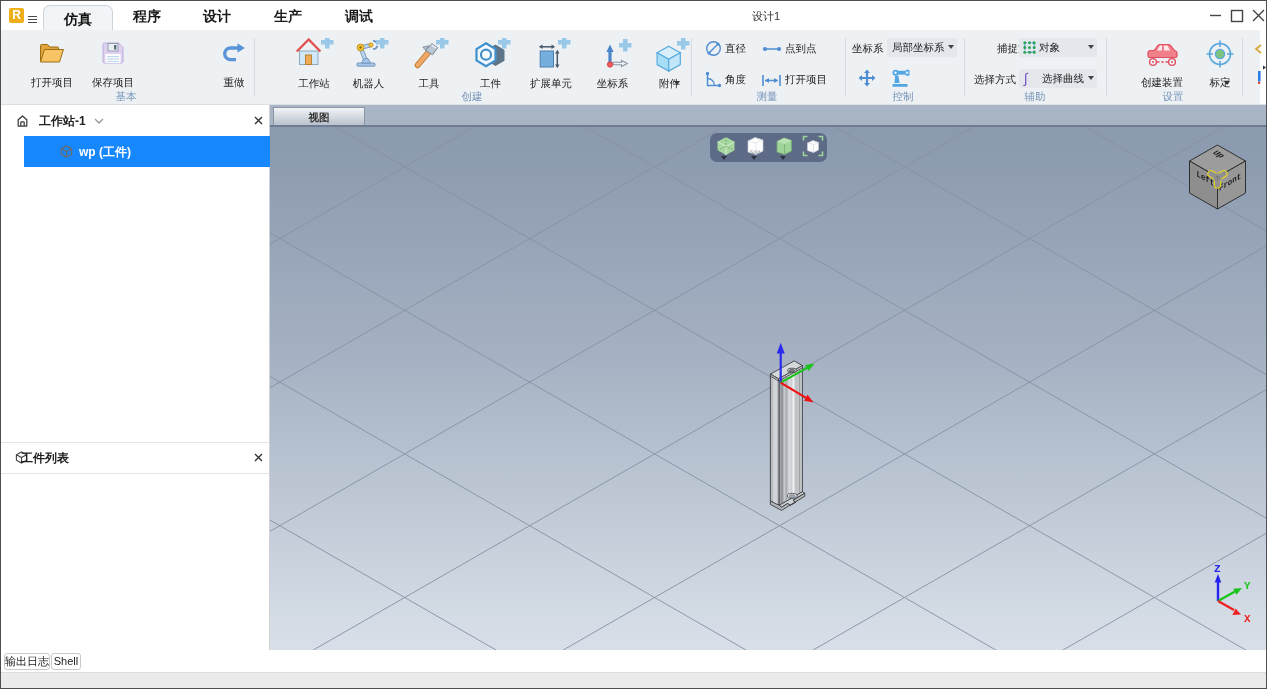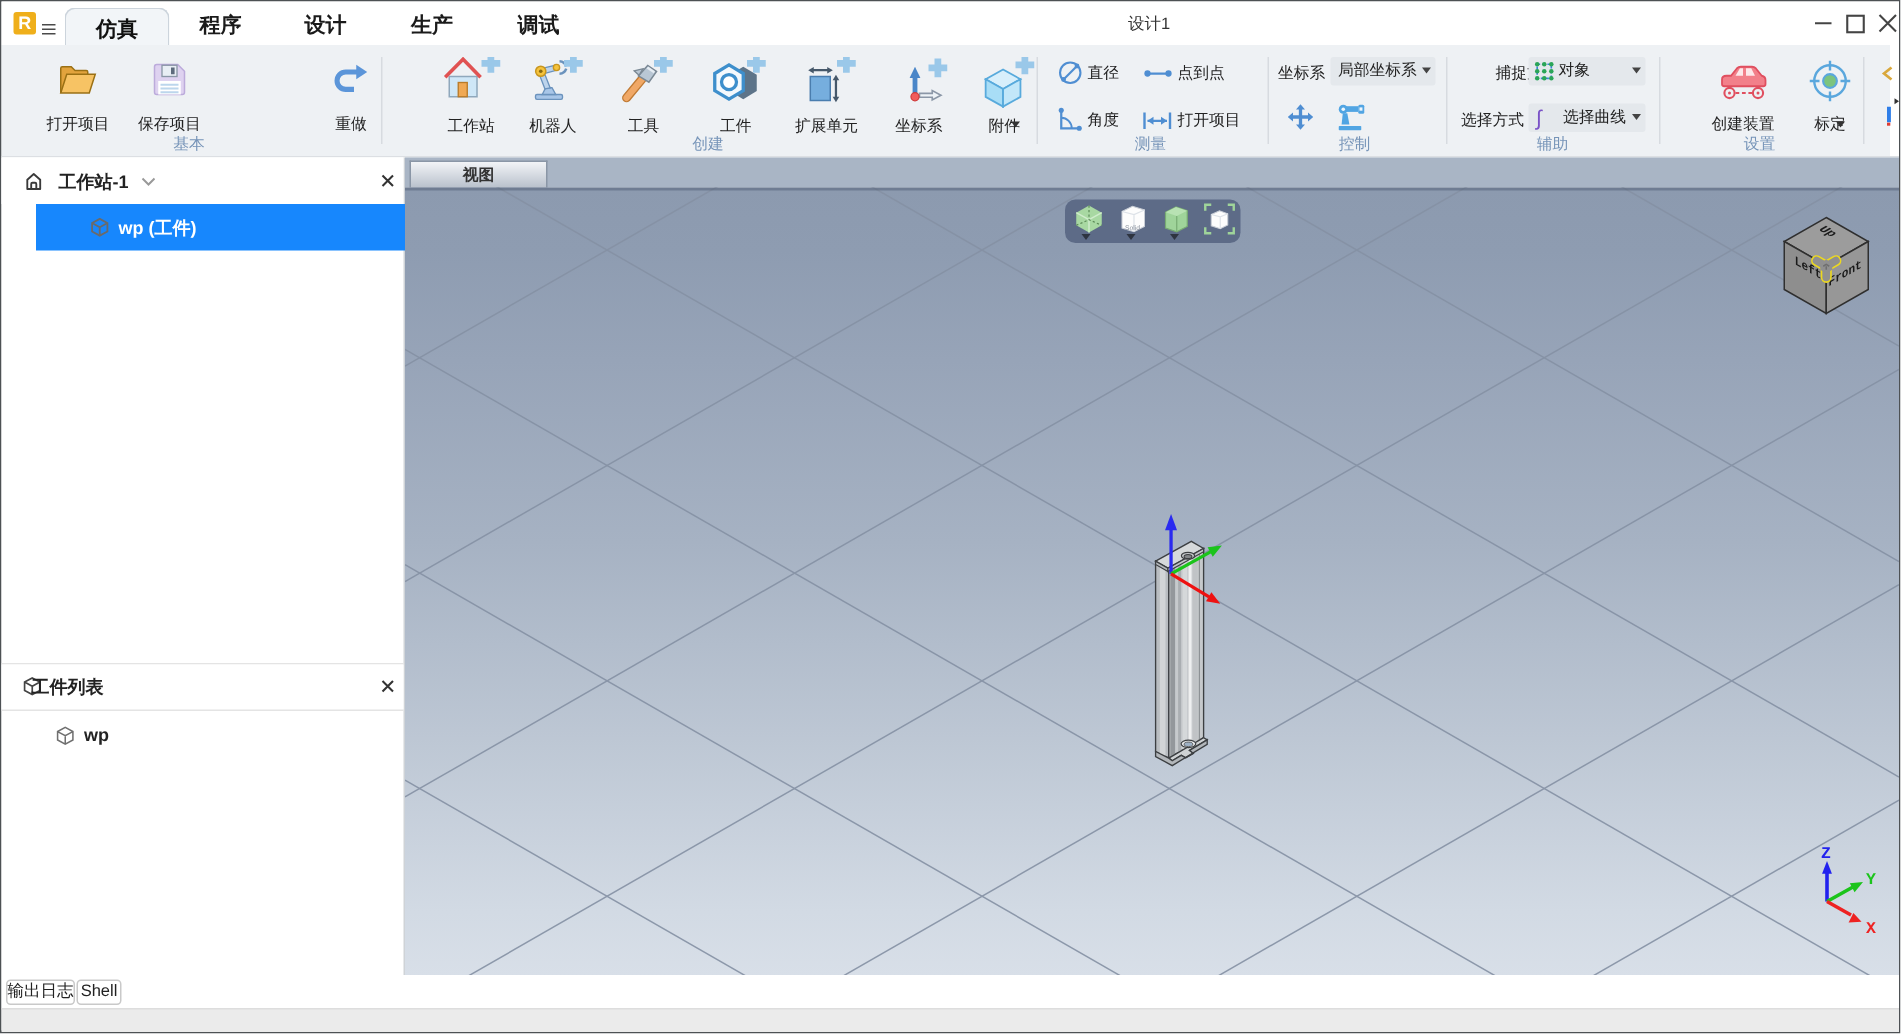--- a/index.html
+++ b/index.html
@@ -328,26 +328,20 @@
     <div id="lp-h2" style="position:absolute;left:0;top:338px;width:268px;height:30px;background:#fff;">
       <svg style="position:absolute;left:14px;top:8px;" width="13" height="13" viewBox="0 0 14 14">
           <path d="M7 1 L12.5 4 V10 L7 13 L1.5 10 V4 Z M1.5 4 L7 7 L12.5 4 M7 7 V13" fill="none" stroke="#444" stroke-width="1.2"></path>
         </svg>
       <span style="position:absolute;left:20px;top:7px;font-size:12px;font-weight:bold;color:#222;">工件列表</span>
       <svg style="position:absolute;left:252px;top:9px;" width="11" height="11">
           <path d="M2 2 L9 9 M9 2 L2 9" stroke="#333" stroke-width="1.4"></path>
         </svg>
     </div>
     <div style="position:absolute;left:0;top:368px;width:268px;height:1px;background:#e4e4e4;"></div>
-    <div id="lp-wp" style="position:absolute;left:0;top:376px;width:268px;height:24px;">
-      <svg style="position:absolute;left:36px;top:3px;" width="13" height="13" viewBox="0 0 14 14">
-          <path d="M7 1 L12.5 4 V10 L7 13 L1.5 10 V4 Z M1.5 4 L7 7 L12.5 4 M7 7 V13" fill="none" stroke="#707070" stroke-width="1.1"></path>
-        </svg>
-      <span style="position:absolute;left:55px;top:2px;font-size:12px;font-weight:bold;color:#222;">wp</span>
-    </div>
   </div>
 
   <div id="viewport">
     <div id="vtabbar">
         <div id="vtab">视图</div>
       </div>
     <div id="v3d">
         <div style="position:absolute;left:0;top:0;width:996px;height:2px;background:rgba(75,88,110,0.45);z-index:5;"></div>
       <svg id="gridsvg" style="position:absolute;left:0;top:0;" width="996" height="525">
         <g stroke="#8591a4" stroke-width="1" opacity="0.9">

